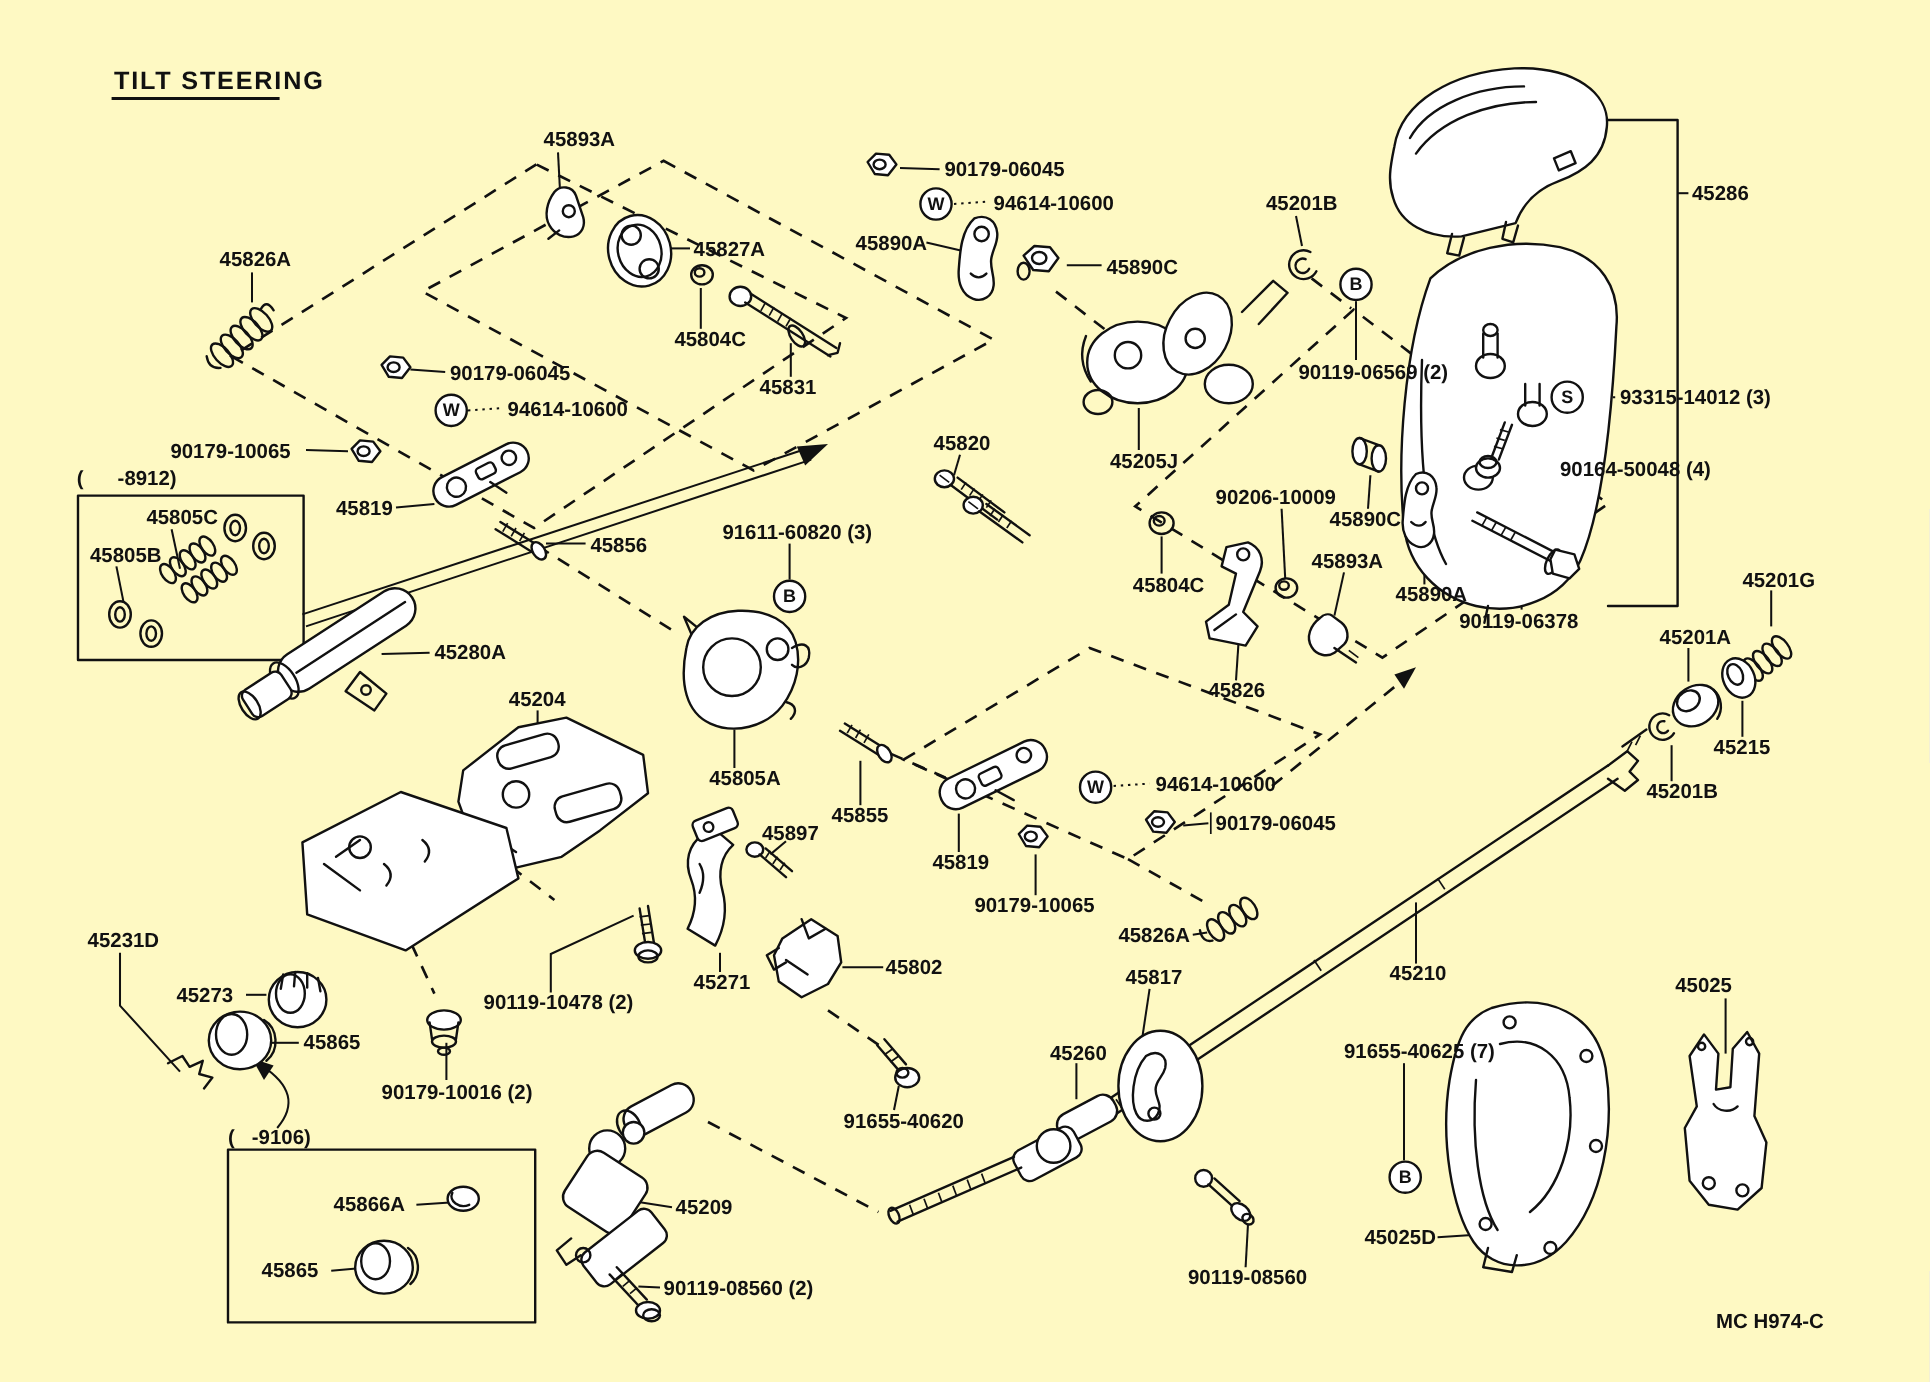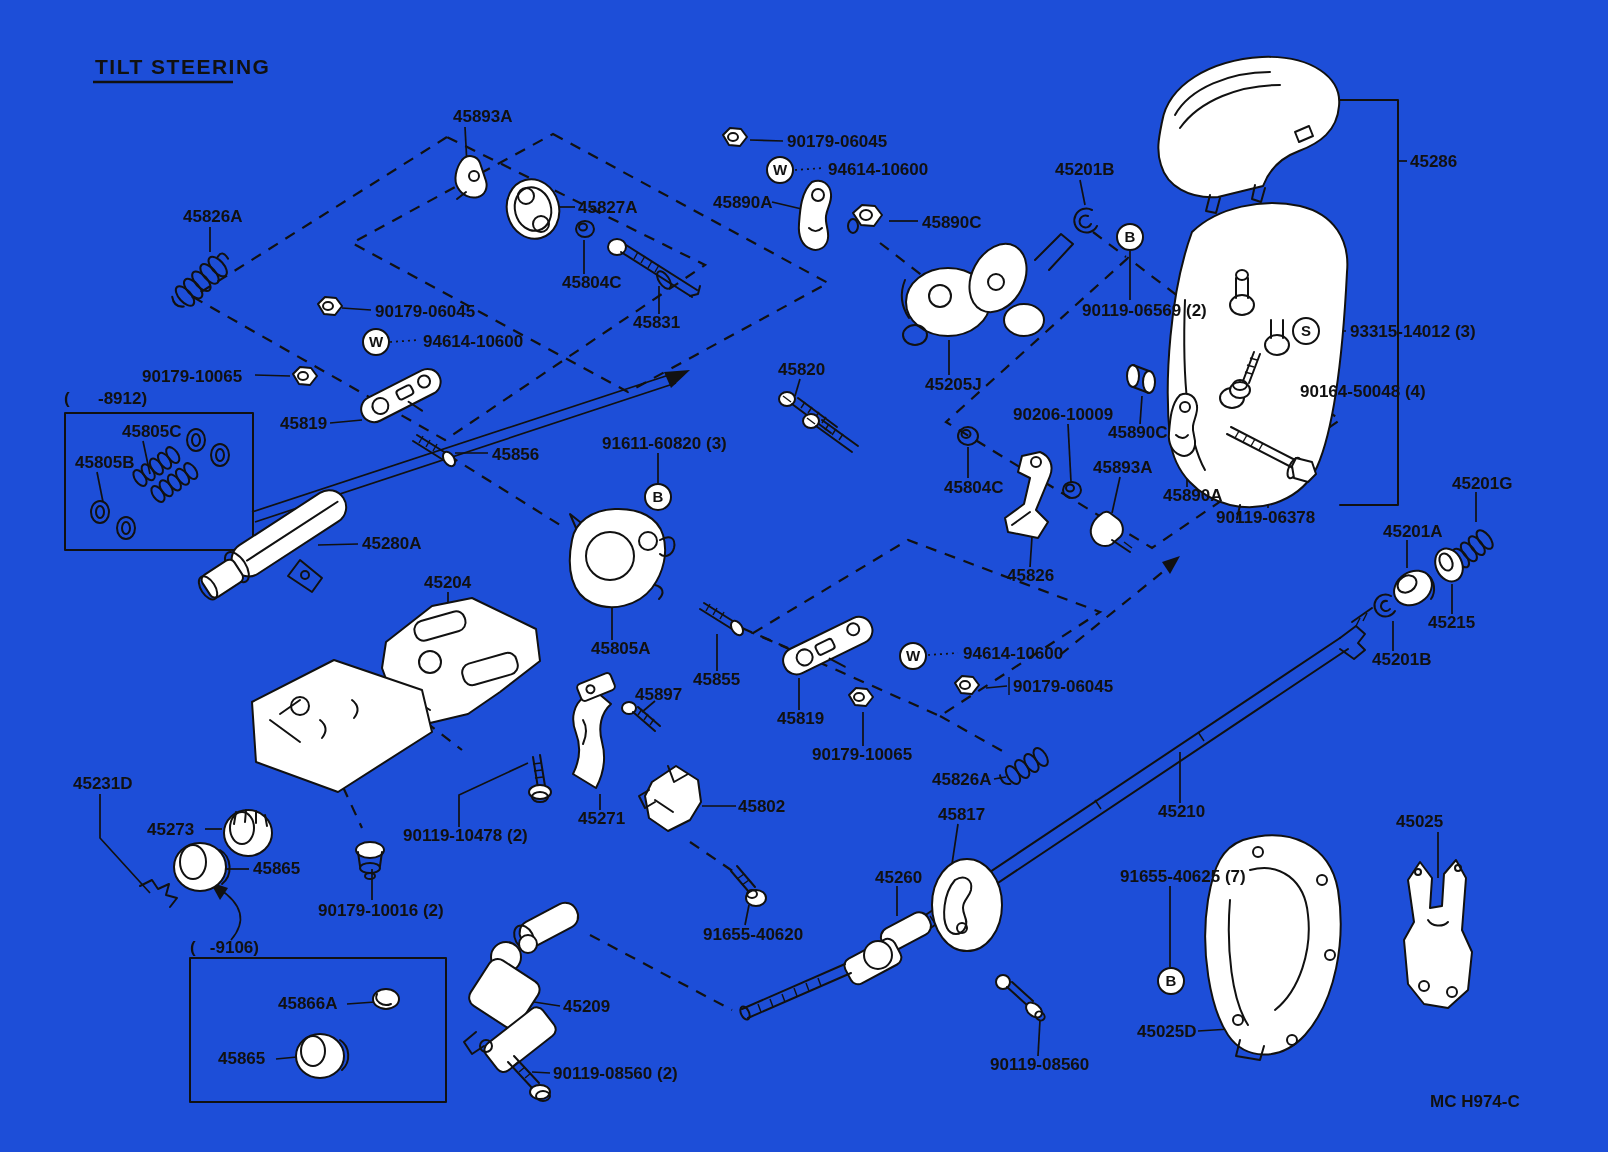--- a/index.html
+++ b/index.html
@@ -1,16 +1,16 @@
 <!DOCTYPE html>
 <html><head>
 <meta charset="utf-8">
 <style>
   html,body{margin:0;padding:0;background:#e8e8e8;}
-  .stage{position:relative;width:1608px;height:1152px;background:#1d4ed8;overflow:hidden;}
+  .stage{position:relative;width:1608px;height:1152px;background:#fef9c3;overflow:hidden;}
   svg{position:absolute;left:0;top:0;}
   .lbl{font-family:"Liberation Sans",sans-serif;font-weight:700;font-size:17px;fill:#111;white-space:pre;}
   .title{font-family:"Liberation Sans",sans-serif;font-weight:700;font-size:21px;letter-spacing:1.5px;fill:#111;}
   .badge-letter{font-family:"Liberation Sans",sans-serif;font-weight:700;font-size:15px;fill:#111;text-anchor:middle;}
   .s{stroke:#111;stroke-width:2;fill:none;stroke-linecap:round;stroke-linejoin:round;}
   .sf{stroke:#111;stroke-width:2;fill:#fff;stroke-linejoin:round;}
   .dash{stroke:#111;stroke-width:2.2;fill:none;stroke-dasharray:11 9;}
   .dot{stroke:#111;stroke-width:1.7;fill:none;stroke-dasharray:2 4;}
   .ld{stroke:#111;stroke-width:1.7;fill:none;}
   .tick{stroke:#111;stroke-width:1.4;fill:none;}

